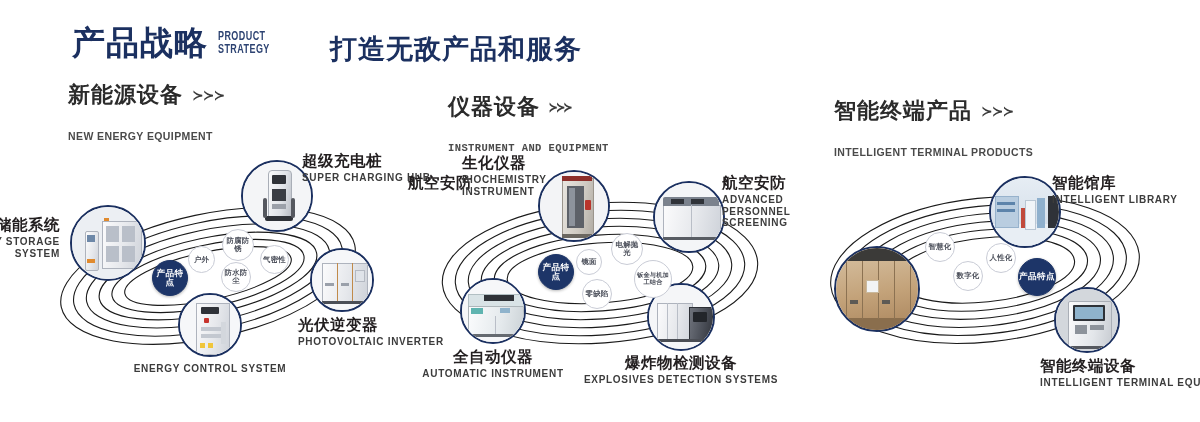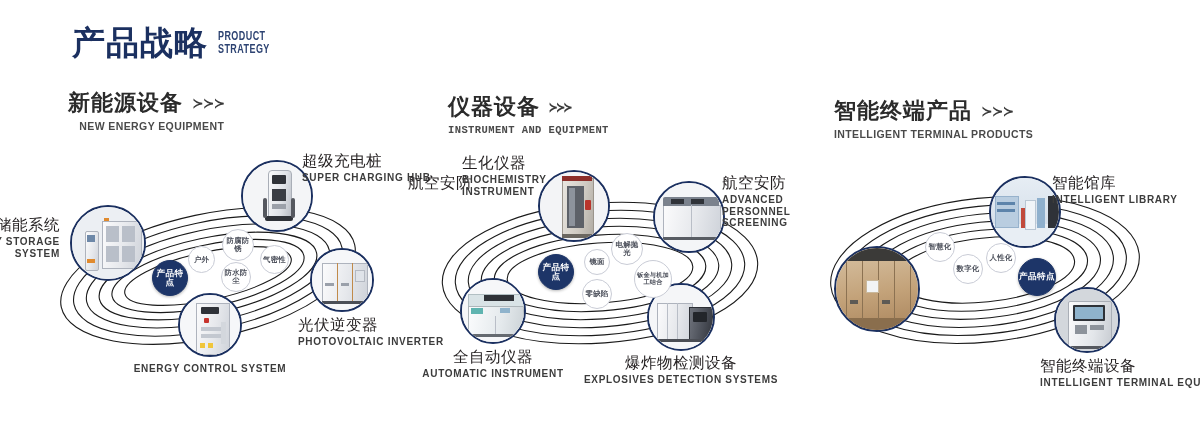--- a/index.html
+++ b/index.html
@@ -31,45 +31,45 @@
   }
 
   
   .sect{position:absolute;}
   .sect .cn{
     font-size:22px;font-weight:bold;color:#2b2b2b;letter-spacing:1px;
     white-space:nowrap;display:flex;align-items:center;
   }
   .sect .chev{margin-left:9px;font-size:14px;color:#3a3a3a;letter-spacing:-1px;}
   .sect .en{
-    margin-top:2px;font-size:10.5px;font-weight:bold;color:#4a4a4a;
+    margin-top:20px;font-size:10.5px;font-weight:bold;color:#4a4a4a;
     letter-spacing:.4px;white-space:nowrap;
   }
-  #sect-0{left:68px;top:88px;text-align:right;}
+  #sect-0{left:68px;top:80px;}
   #sect-1{left:448px;top:92px;font-family:Liberation Mono, monospace;}
   #sect-2{left:834px;top:96px;}
 
   
   .cluster{position:absolute;top:148px;height:250px;}
   #cluster-0{left:0px;width:430px;}
   #cluster-1{left:400px;width:420px;}
   #cluster-2{left:790px;width:410px;}
   .orbit-svg{position:absolute;left:0;top:0;overflow:visible;}
 
   
   .node{
     position:absolute;border-radius:50%;
     border:2px solid #1b3060;background:#fff;
     overflow:hidden;box-sizing:border-box;
   }
   .node .art{position:absolute;inset:0;}
 
   
   .nlabel{position:absolute;white-space:nowrap;line-height:1.12;}
-  .nlabel .cn{font-size:15.5px;font-weight:normal;color:#231f20;letter-spacing:.5px;}
+  .nlabel .cn{font-size:15.5px;font-weight:bold;color:#231f20;letter-spacing:.5px;}
   .nlabel .en{margin-top:3px;font-size:10px;font-weight:bold;color:#3c3c3c;letter-spacing:.7px;}
   .nlabel.ta-r{text-align:right;}
   .nlabel.ta-l{text-align:left;}
   .nlabel.ta-c{text-align:center;}
 
   
   .bub{
     position:absolute;border-radius:50%;box-sizing:border-box;
     display:flex;align-items:center;justify-content:center;
     text-align:center;line-height:1.08;
@@ -100,20 +100,21 @@
 
 <div class="page">
 
   <div class="header">
     <div class="hd-cn">产品战略</div>
     <div class="hd-en">
       <div>PRODUCT</div>
       <div>STRATEGY</div>
     </div>
   </div>
+  <div class="hd-slogan">打造无敌产品和服务</div>
 
   <div class="sect" id="sect-0">
     <div class="cn">
       <span>新能源设备</span>
       <span class="chev">≻≻≻</span>
     </div>
     <div class="en">NEW ENERGY EQUIPMENT</div>
   </div>
   <div class="sect" id="sect-1">
     <div class="cn">
@@ -306,21 +307,21 @@
       </div>
     </div>
     <div class="nlabel ta-c" style="left:-12px;top:200px;width:210px;">
       <div class="cn">全自动仪器</div>
       <div class="en">AUTOMATIC INSTRUMENT</div>
     </div>
 
     <div class="bub core" style="left:138px;top:106px;width:36px;height:36px;">
       <span>产品特点</span>
     </div>
-    <div class="bub" style="left:184px;top:101px;width:26px;height:26px;">
+    <div class="bub" style="left:176px;top:101px;width:26px;height:26px;">
       <span>镜面</span>
     </div>
     <div class="bub" style="left:211px;top:85px;width:32px;height:32px;">
       <span>电解抛光</span>
     </div>
     <div class="bub" style="left:182px;top:131px;width:30px;height:30px;">
       <span>零缺陷</span>
     </div>
     <div class="bub" style="left:234px;top:112px;width:38px;height:38px;font-size:6.2px;">
       <span>钣金与机加工结合</span>
@@ -388,21 +389,21 @@
         <div class="dev" style="left:46px;top:52px;width:8px;height:4px;background:#5d5a55;"></div>
       </div>
     </div>
 
     <div class="bub core" style="left:228px;top:110px;width:38px;height:38px;">
       <span>产品特点</span>
     </div>
     <div class="bub" style="left:135px;top:84px;width:30px;height:30px;">
       <span>智慧化</span>
     </div>
-    <div class="bub" style="left:163px;top:106px;width:30px;height:30px;">
+    <div class="bub" style="left:163px;top:113px;width:30px;height:30px;">
       <span>数字化</span>
     </div>
     <div class="bub" style="left:196px;top:95px;width:30px;height:30px;">
       <span>人性化</span>
     </div>
   </div>
 
 </div>
 
 </body></html>

